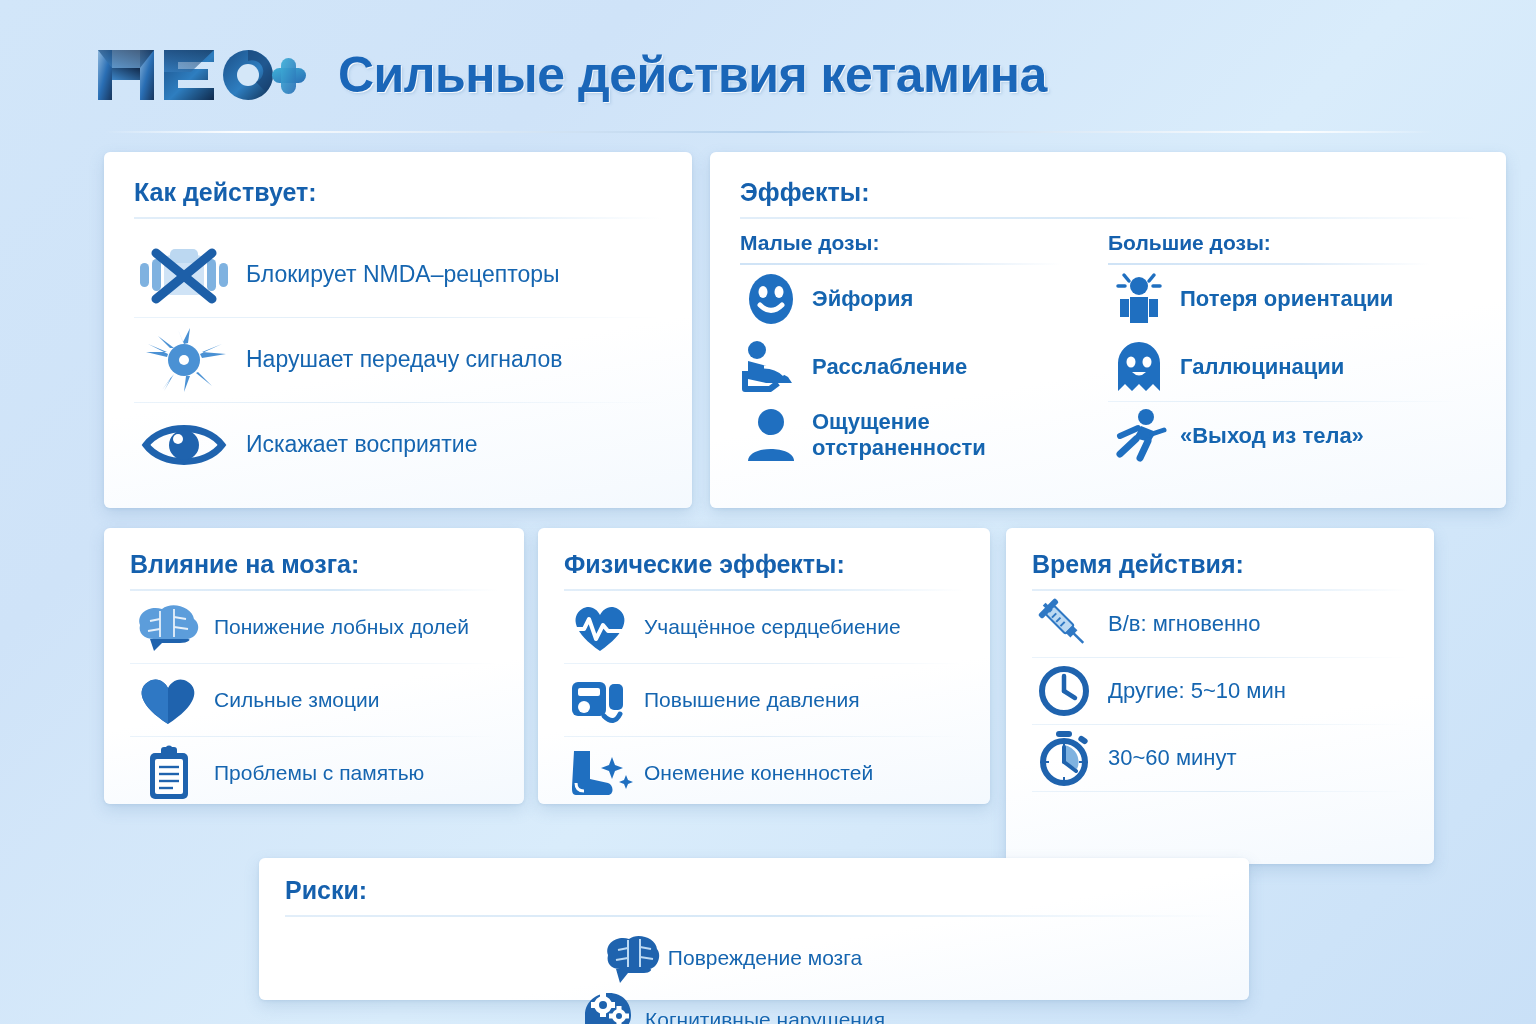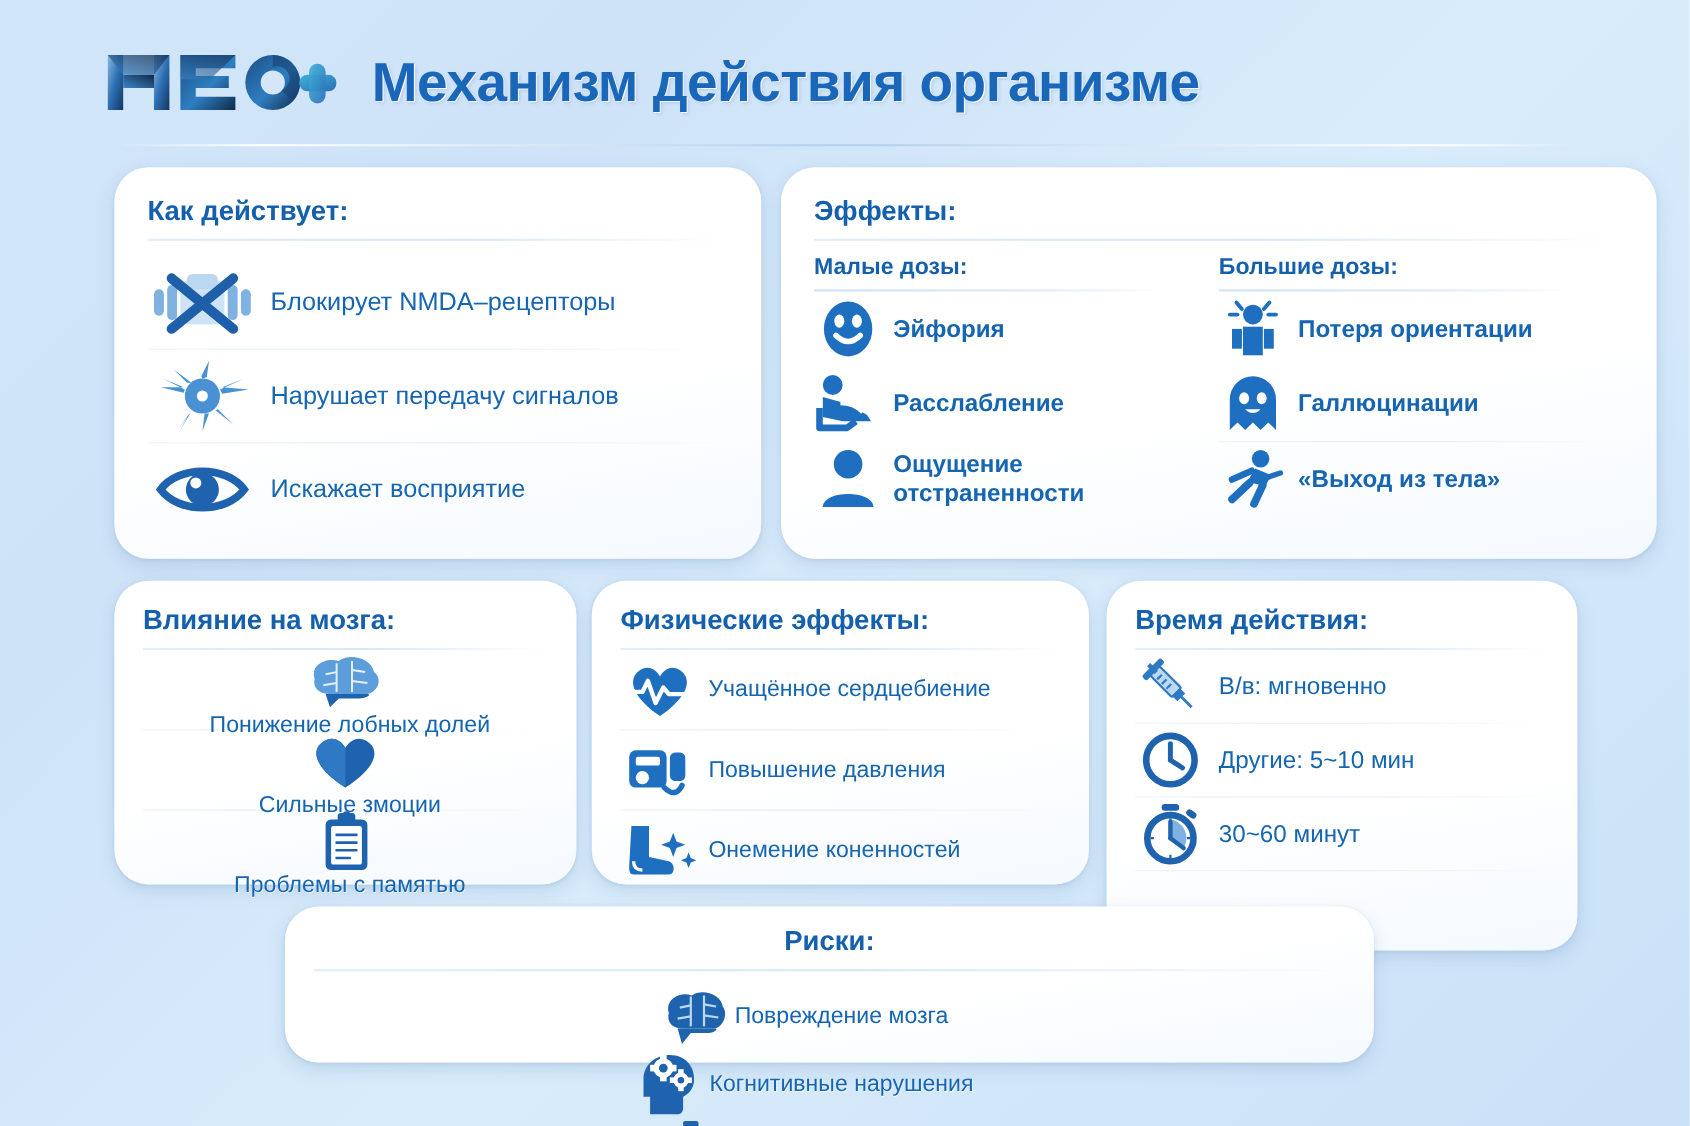--- a/index.html
+++ b/index.html
@@ -26,21 +26,21 @@
   }
   .header-rule {
     position: absolute; left: 104px; top: 131px; width: 1330px; height: 2px;
     background: linear-gradient(90deg, rgba(255,255,255,0) 0%, rgba(255,255,255,0.95) 10%, rgba(176,206,235,0.9) 50%, rgba(255,255,255,0.95) 90%, rgba(255,255,255,0) 100%);
   }
 
   
   .card {
     position: absolute;
     background: linear-gradient(170deg, #ffffff 0%, #ffffff 58%, #f4f9fe 100%);
-    border-radius: 31px;
+    border-radius: 6px;
     box-shadow: 0 6px 16px rgba(90,135,180,0.20), 0 1px 3px rgba(90,135,180,0.14);
   }
   .card-title {
     font-size: 25px; font-weight: bold; color: #1560ad;
     text-shadow: 0.5px 0.5px 0 rgba(255,255,255,0.9);
     white-space: nowrap;
   }
   .rule {
     height: 2px; width: 100%;
     background: linear-gradient(90deg, #e2eef9 0%, #d6e8f7 55%, rgba(236,245,252,0) 100%);
@@ -73,38 +73,38 @@
   #card-eff .cols { display: flex; margin-top: 12px; }
   #card-eff .col { width: 50%; padding-right: 18px; }
   #card-eff .col-title { font-size: 21px; font-weight: bold; color: #1560ad; white-space: nowrap; }
   #card-eff .col .rule { margin-top: 8px; width: 92%; }
   #card-eff .item { min-height: 68px; font-weight: bold; }
   #card-eff .ico { width: 62px; height: 60px; }
   #card-eff .lbl { margin-left: 10px; font-size: 22px; }
 
   
   #card-brain { left: 104px; top: 528px; width: 420px; height: 276px; padding: 22px 26px 0 26px; }
-  #card-brain .item { height: 72px; flex-direction: column; }
+  #card-brain .item { height: 72px; }
   #card-brain .ico { width: 76px; height: 56px; }
   #card-brain .lbl { margin-left: 8px; font-size: 21px; }
 
   
   #card-phys { left: 538px; top: 528px; width: 452px; height: 276px; padding: 22px 26px 0 26px; }
   #card-phys .item { height: 72px; }
   #card-phys .ico { width: 72px; height: 56px; }
   #card-phys .lbl { margin-left: 8px; font-size: 21px; }
 
   
   #card-time { left: 1006px; top: 528px; width: 428px; height: 336px; padding: 22px 26px 0 26px; }
   #card-time .item { height: 66px; }
   #card-time .ico { width: 64px; height: 58px; }
   #card-time .lbl { margin-left: 12px; font-size: 22px; }
 
   
-  #card-risk { left: 259px; top: 824px; width: 990px; height: 142px; padding: 18px 26px 0 26px; z-index: 3; text-align: center; }
+  #card-risk { left: 259px; top: 858px; width: 990px; height: 142px; padding: 18px 26px 0 26px; z-index: 3; }
   #card-risk .risk-row { display: flex; align-items: center; margin-top: 10px; flex-direction: column; }
   #card-risk .item { margin-right: 46px; }
   #card-risk .ico { width: 62px; height: 62px; }
   #card-risk .lbl { margin-left: 6px; font-size: 21px; }
 
   svg { display: block; }
 </style>
 </head>
 <body>
 
@@ -145,21 +145,21 @@
         <circle cx="152" cy="33" r="25" fill="url(#lg3)"></circle>
         <circle cx="152" cy="33" r="11" fill="#d4e7f8"></circle>
         <path d="M152 8 A25 25 0 0 1 170 50 L160 40 A11 11 0 0 0 152 19 Z" fill="#17406f" opacity="0.6"></path>
       </g>
 
       <rect x="176" y="26" width="34" height="15" rx="7.5" fill="url(#lg4)"></rect>
       <rect x="185" y="16" width="15" height="36" rx="7.5" fill="url(#lg4)" opacity="0.92"></rect>
     </svg>
   </div>
 
-  <div class="page-title">Механизм действия организме</div>
+  <div class="page-title">Сильные действия кетамина</div>
   <div class="header-rule"></div>
 
   <div class="card" id="card-how">
     <div class="card-title">Как действует:</div>
     <div class="rule"></div>
     <div class="list">
       <div class="item">
         <span class="ico">
           <svg width="100" height="64" viewBox="0 0 100 64">
             <rect x="30" y="12" width="40" height="40" rx="7" fill="#cfe3f6"></rect>

